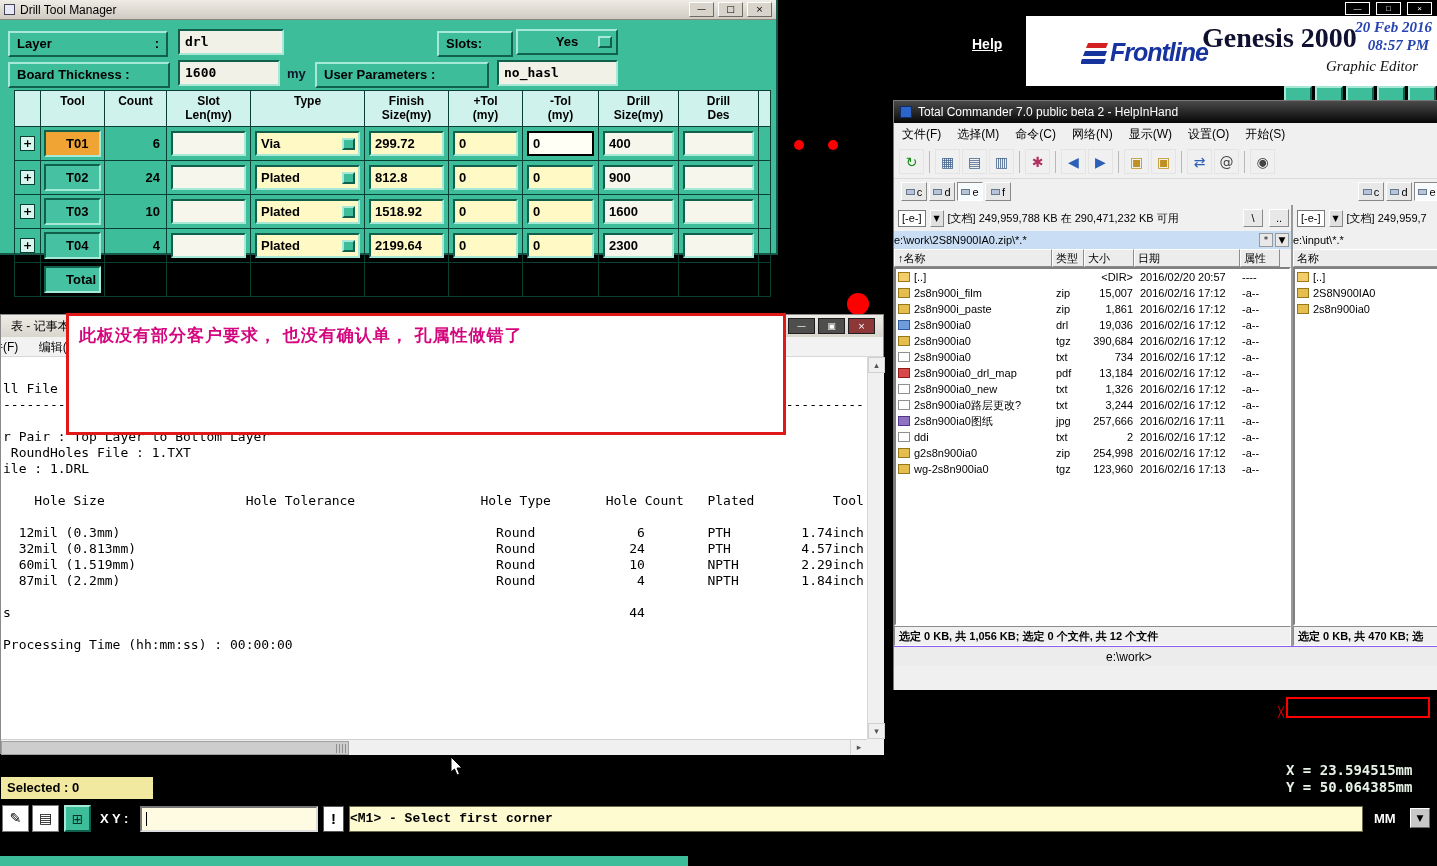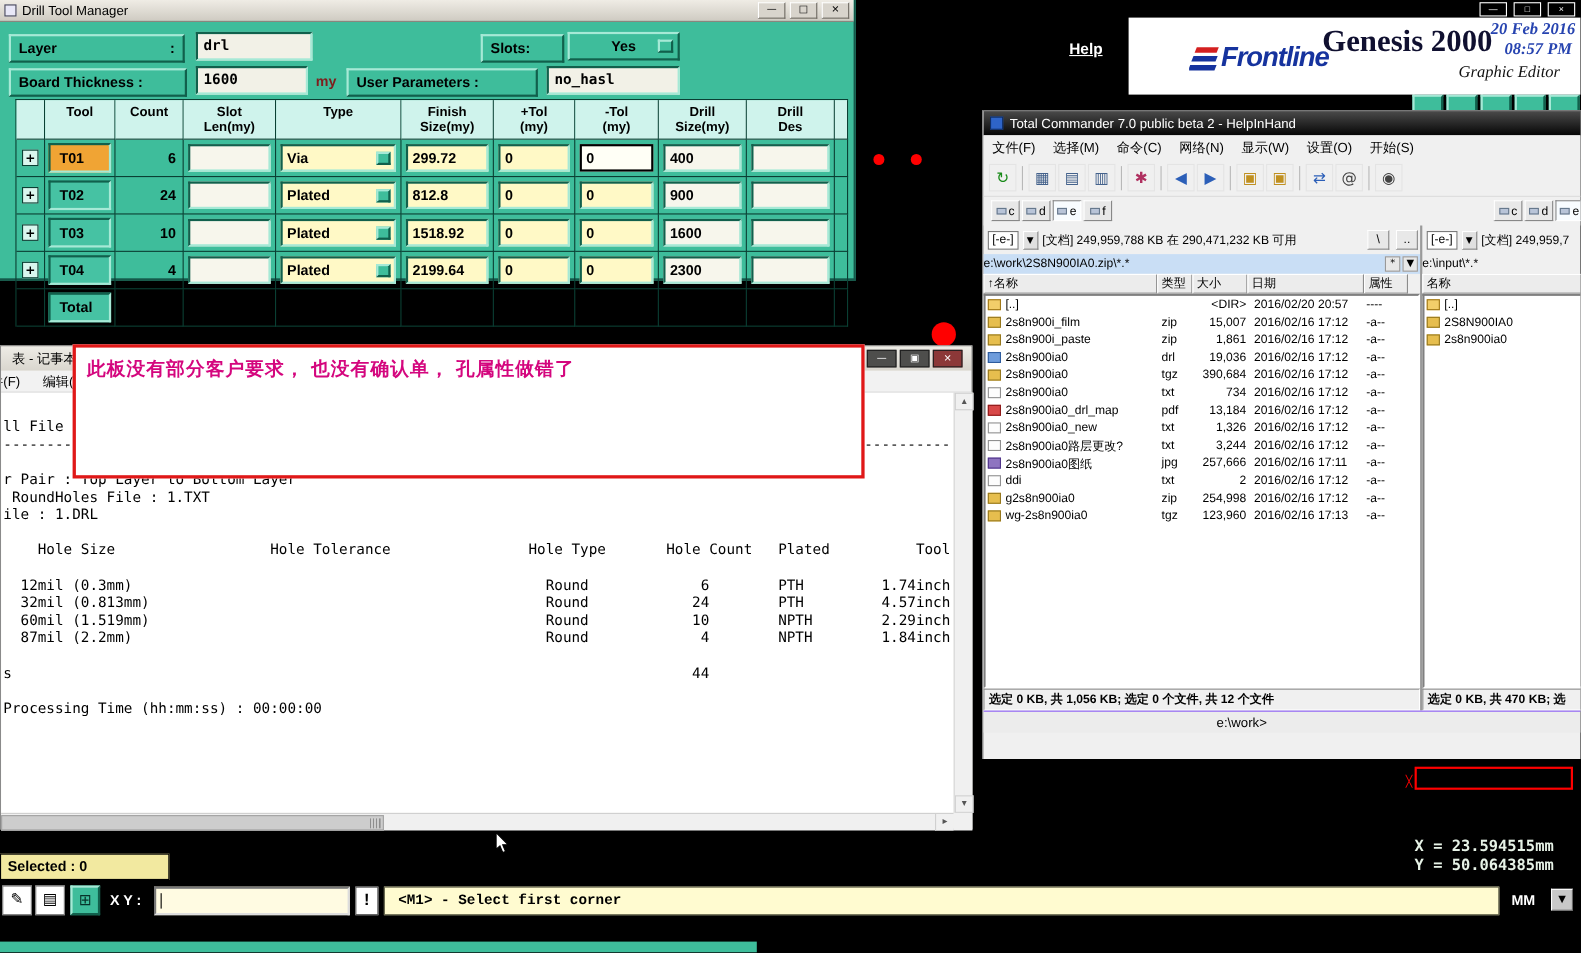--- a/index.html
+++ b/index.html
@@ -23,27 +23,27 @@
 
 #dtm{position:absolute;left:0;top:0;width:778px;height:255px;background:var(--teal);border-right:2px solid #14594A;border-bottom:2px solid #14594A;z-index:10;}
 #dtmtitle{height:20px;background:linear-gradient(#EFECE5,#CFCBC2);border-bottom:1px solid #8A867E;display:flex;align-items:center;padding-left:4px;font:12px "Liberation Sans",sans-serif;color:#000;}
 #dtmtitle .wico{width:11px;height:11px;background:#E8E8F8;border:1px solid #445;margin-right:5px;}
 #dtmtitle .sp{flex:1;}
 .tbb{width:25px;height:15px;background:#D8D4CC;border:1px solid;border-color:#FFF #6E6A62 #6E6A62 #FFF;font:9px/13px "DejaVu Sans",sans-serif;text-align:center;margin-right:4px;color:#000;}
 .rlabel{position:absolute;background:var(--teal);border:2px solid;border-color:var(--teal-l) var(--teal-d) var(--teal-d) var(--teal-l);font:bold 13px/22px "Liberation Sans",sans-serif;padding:0 7px;color:#000;display:flex;justify-content:space-between;}
 .dinput{position:absolute;background:#F2F1E7;border:2px solid;border-color:var(--teal-d) var(--teal-l) var(--teal-l) var(--teal-d);font:bold 13px/22px "DejaVu Sans Mono",monospace;padding-left:5px;color:#000;}
 .ddrop{position:absolute;background:var(--teal);border:2px solid;border-color:var(--teal-l) var(--teal-d) var(--teal-d) var(--teal-l);font:bold 13px/22px "Liberation Sans",sans-serif;text-align:center;color:#000;}
 .ddbtn{position:absolute;right:4px;top:50%;margin-top:-6px;width:14px;height:12px;background:var(--teal);border:2px solid;border-color:var(--teal-l) var(--teal-d) var(--teal-d) var(--teal-l);}
-.unitlab{position:absolute;font:bold 13px "Liberation Sans",sans-serif;color:#7f1d1d;}
+.unitlab{position:absolute;font:bold 13px "Liberation Sans",sans-serif;color:#0f172a;}
 #dtable{position:absolute;left:14px;top:90px;border-top:1px solid #0A3F33;border-left:1px solid #0A3F33;width:757px;}
 .trow{display:grid;grid-template-columns:26px 64px 62px 84px 114px 84px 74px 76px 80px 80px 12px;height:34px;}
 .thead{height:36px;}
 .tc{border-right:1px solid #0A3F33;border-bottom:1px solid #0A3F33;position:relative;}
 .th{background:var(--hdr-cyan);font:bold 12px/14px "Liberation Sans",sans-serif;text-align:center;white-space:pre-line;padding-top:3px;color:#000;}
-.toolfld{position:absolute;inset:3px;background:#46C2A3;border:2px solid;border-color:var(--teal-d) var(--teal-l) var(--teal-l) var(--teal-d);font:bold 13px/24px "Liberation Sans",sans-serif;padding-left:8px;color:#000;}
+.toolfld{position:absolute;inset:3px;background:#46C2A3;border:2px solid;border-color:var(--teal-d) var(--teal-l) var(--teal-l) var(--teal-d);font:bold 13px/24px "Liberation Sans",sans-serif;padding-left:20px;color:#000;}
 .seltool{background:var(--sel-orange);}
 .countc{display:flex;align-items:center;justify-content:flex-end;padding-right:6px;font:bold 13px "Liberation Sans",sans-serif;color:#000;}
 .fld{position:absolute;inset:4px;border:2px solid;border-color:var(--teal-d) var(--teal-l) var(--teal-l) var(--teal-d);font:bold 13px/22px "Liberation Sans",sans-serif;padding-left:4px;white-space:nowrap;overflow:hidden;color:#000;}
 .white{background:#F7F6EC;}
 .yellow{background:var(--fld-yellow);}
 .focus{border:2px solid #000;background:#FFFFF6;}
 .selbtn{position:absolute;right:3px;top:50%;margin-top:-6px;width:13px;height:12px;background:var(--teal);border:2px solid;border-color:var(--teal-l) var(--teal-d) var(--teal-d) var(--teal-l);}
 .selboxp{width:15px;height:15px;margin:9px auto 0;background:#D9F6EE;border:1px solid #0A3F33;font:bold 11px/13px "DejaVu Sans",sans-serif;text-align:center;color:#000;}
 
 
@@ -115,21 +115,21 @@
 
 
 #selbox{position:absolute;left:0;top:776px;width:154px;height:24px;background:#F2E9A0;border:1px solid #000;font:bold 13px/22px "Liberation Sans",sans-serif;padding-left:6px;color:#000;z-index:35;}
 #btoolbar{position:absolute;left:0;top:802px;width:1437px;height:34px;background:#000;z-index:35;}
 .bic{position:absolute;top:3px;width:27px;height:27px;background:#FFF;border:1px solid #777;font:14px/25px "DejaVu Sans",sans-serif;text-align:center;color:#000;}
 .bic.tealic{background:var(--teal);border-color:var(--teal-l) var(--teal-d) var(--teal-d) var(--teal-l);border-width:2px;border-style:solid;color:#07332A;}
 #xylab{position:absolute;left:100px;top:9px;color:#FFF;font:bold 13px "Liberation Sans",sans-serif;}
 #xyinput{position:absolute;left:140px;top:4px;width:178px;height:26px;background:#FFFBE2;border:2px solid;border-color:#777 #DDD #DDD #777;}
 #xyinput .caret{position:absolute;left:4px;top:4px;width:1px;height:14px;background:#000;}
 #exbtn{position:absolute;left:323px;top:4px;width:21px;height:26px;background:#FFF;border:1px solid #555;font:bold 15px/24px "Liberation Sans",sans-serif;text-align:center;color:#000;}
-#prompt{position:absolute;left:349px;top:4px;width:1014px;height:26px;background:var(--prompt-cream);border:1px solid #6A6A50;font:bold 13px/24px "Liberation Mono",monospace;padding-left:12px;color:#000;}
+#prompt{position:absolute;left:349px;top:4px;width:1014px;height:26px;background:var(--prompt-cream);border:1px solid #6A6A50;font:bold 13px/24px "Liberation Mono",monospace;padding-left:0;color:#000;}
 #units{position:absolute;left:1374px;top:9px;color:#FFF;font:bold 13px "Liberation Sans",sans-serif;}
 #unitsbtn{position:absolute;left:1410px;top:6px;width:20px;height:20px;background:#C8C8C8;border:1px solid;border-color:#FFF #666 #666 #FFF;font:9px/18px "DejaVu Sans",sans-serif;text-align:center;color:#000;}
 #coords{position:absolute;left:1286px;top:762px;font:bold 14px/17px "DejaVu Sans Mono",monospace;color:#E6F2E6;z-index:35;white-space:pre;}
 #redbox{position:absolute;left:1286px;top:697px;width:144px;height:21px;border:2px solid #FF0000;z-index:35;}
 #redtick{position:absolute;left:1278px;top:706px;color:#FF0000;font:bold 10px "DejaVu Sans",sans-serif;z-index:36;}
 #tealbar{position:absolute;left:0;top:856px;width:688px;height:10px;background:var(--teal);z-index:35;}
 #cursor{position:absolute;left:450px;top:756px;z-index:50;}
 </style>
 </head>
 <body>

